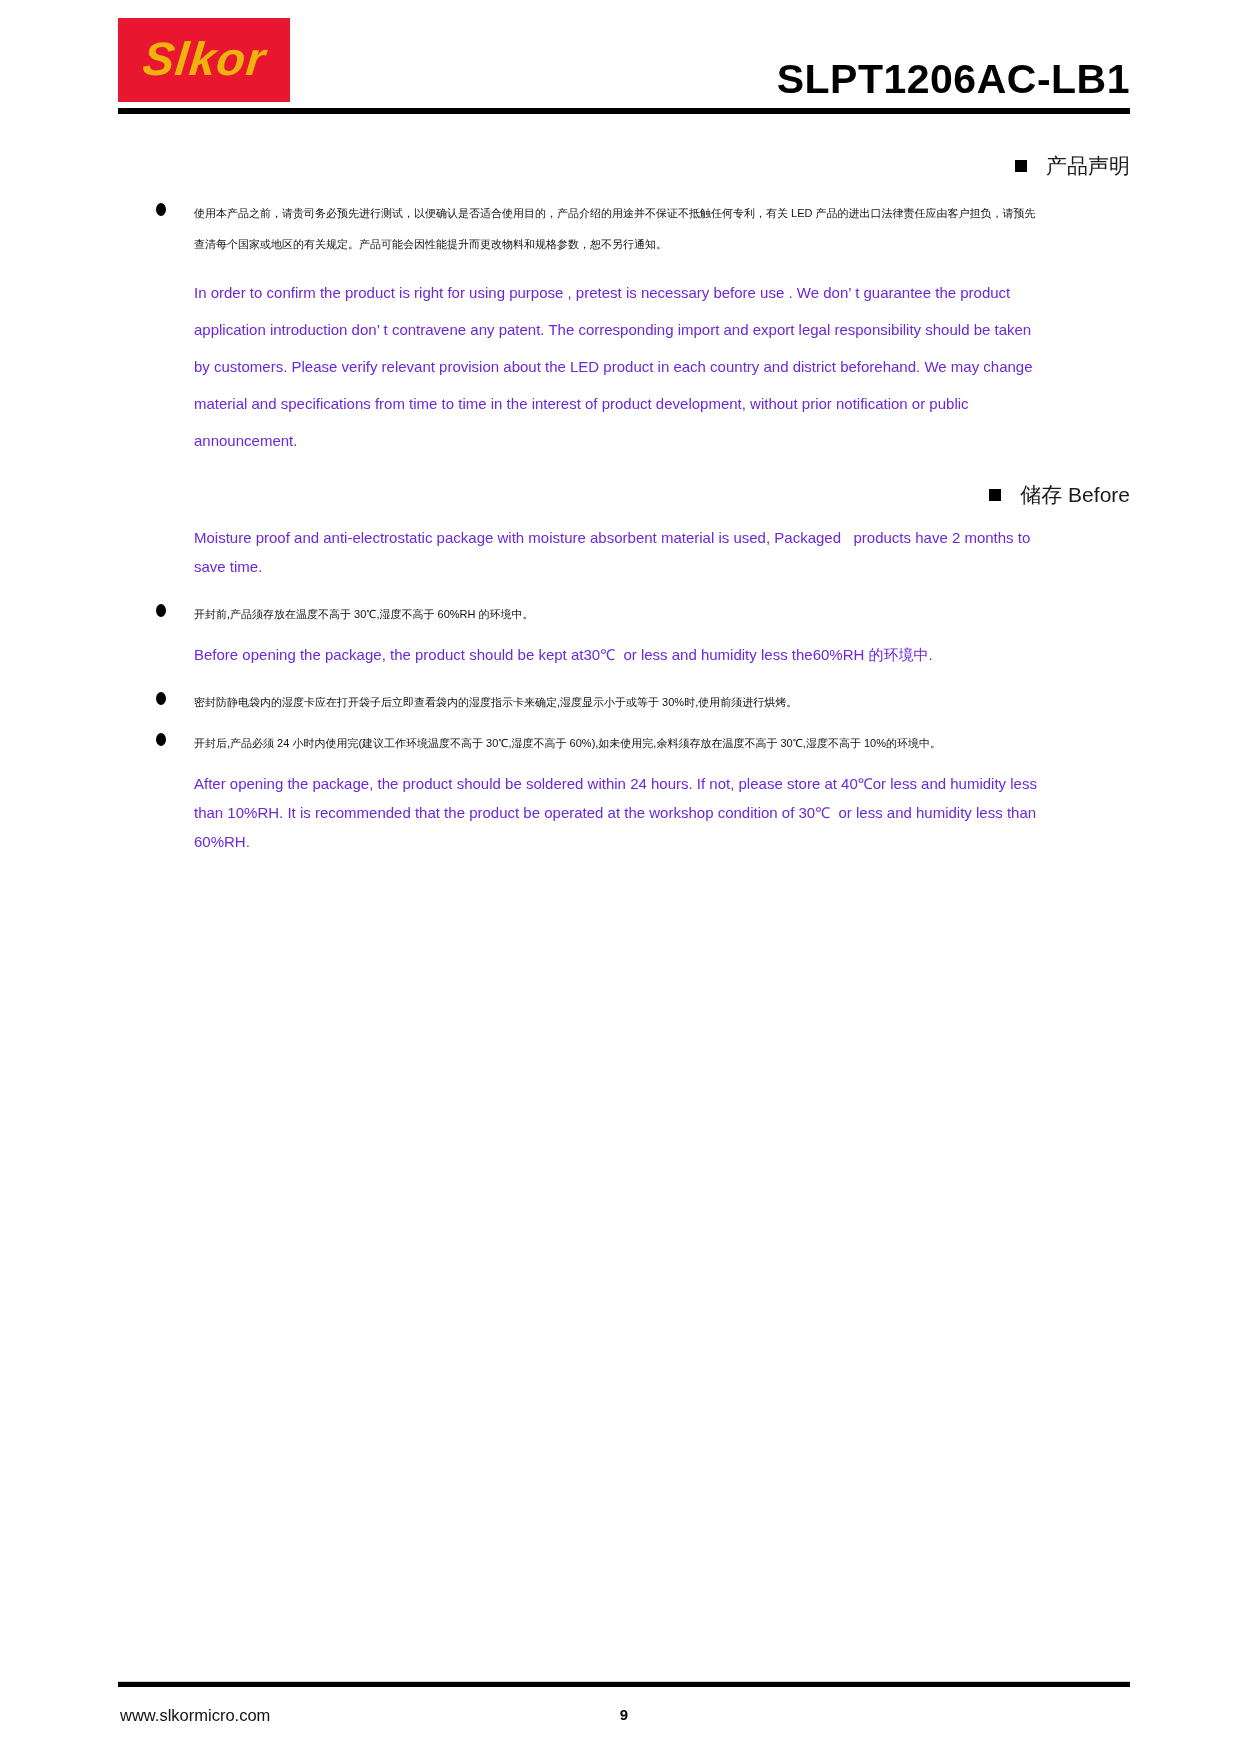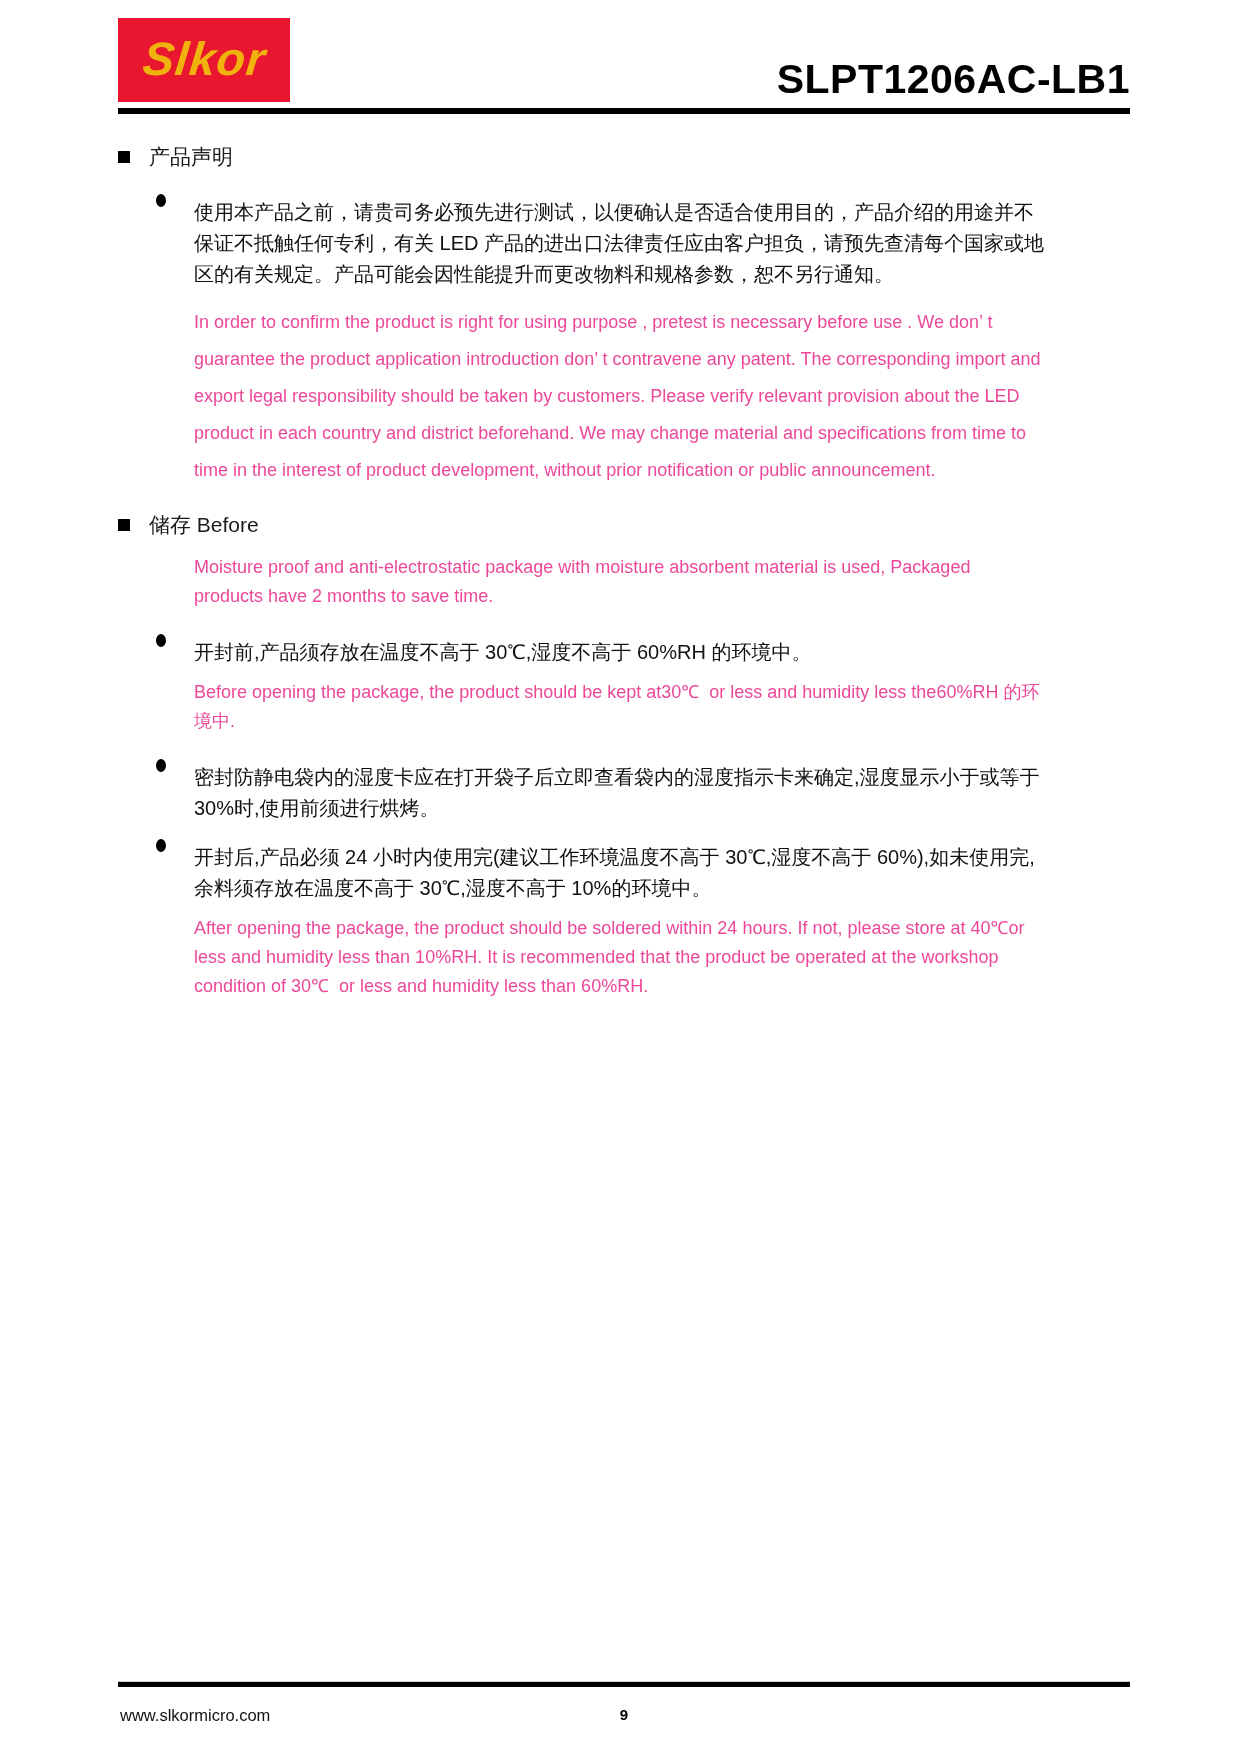--- a/index.html
+++ b/index.html
@@ -64,21 +64,22 @@
   
   .main {
     position: absolute;
     left: 118px;
     right: 111px;
     top: 138px;
   }
   .sec-head {
     display: flex;
     align-items: center;
-    margin: 5px 0 14px 0;
+    margin: 14px 0 14px 0;
+    justify-content: flex-end;
   }
   .sec-head.storage { margin-top: 22px; }
   .sq-bullet {
     width: 12px;
     height: 12px;
     background: #000;
     margin-right: 19px;
     flex: none;
   }
   .sec-title {
@@ -93,32 +94,32 @@
   }
   .dot-bullet {
     flex: none;
     width: 10px;
     height: 13px;
     border-radius: 50%;
     background: #000;
     margin: 9px 0 0 38px;
   }
   .cn {
-    margin: 12px 0 0 28px;
+    margin: 4px 0 0 28px;
     max-width: 852px;
-    font-size: 20px;
+    font-size: 11px;
     line-height: 31px;
     color: #111;
     white-space: pre-wrap;
   }
   .en {
     margin: 10px 0 14px 76px;
     max-width: 852px;
-    font-size: 18px;
-    color: #ec4899;
+    font-size: 15px;
+    color: #6d28d9;
     white-space: pre-wrap;
   }
   .en-wide { line-height: 37px; margin-top: 14px; }
   .en-tight { line-height: 29px; }
   
   .footer {
     position: absolute;
     left: 118px;
     right: 111px;
     bottom: 26px;

